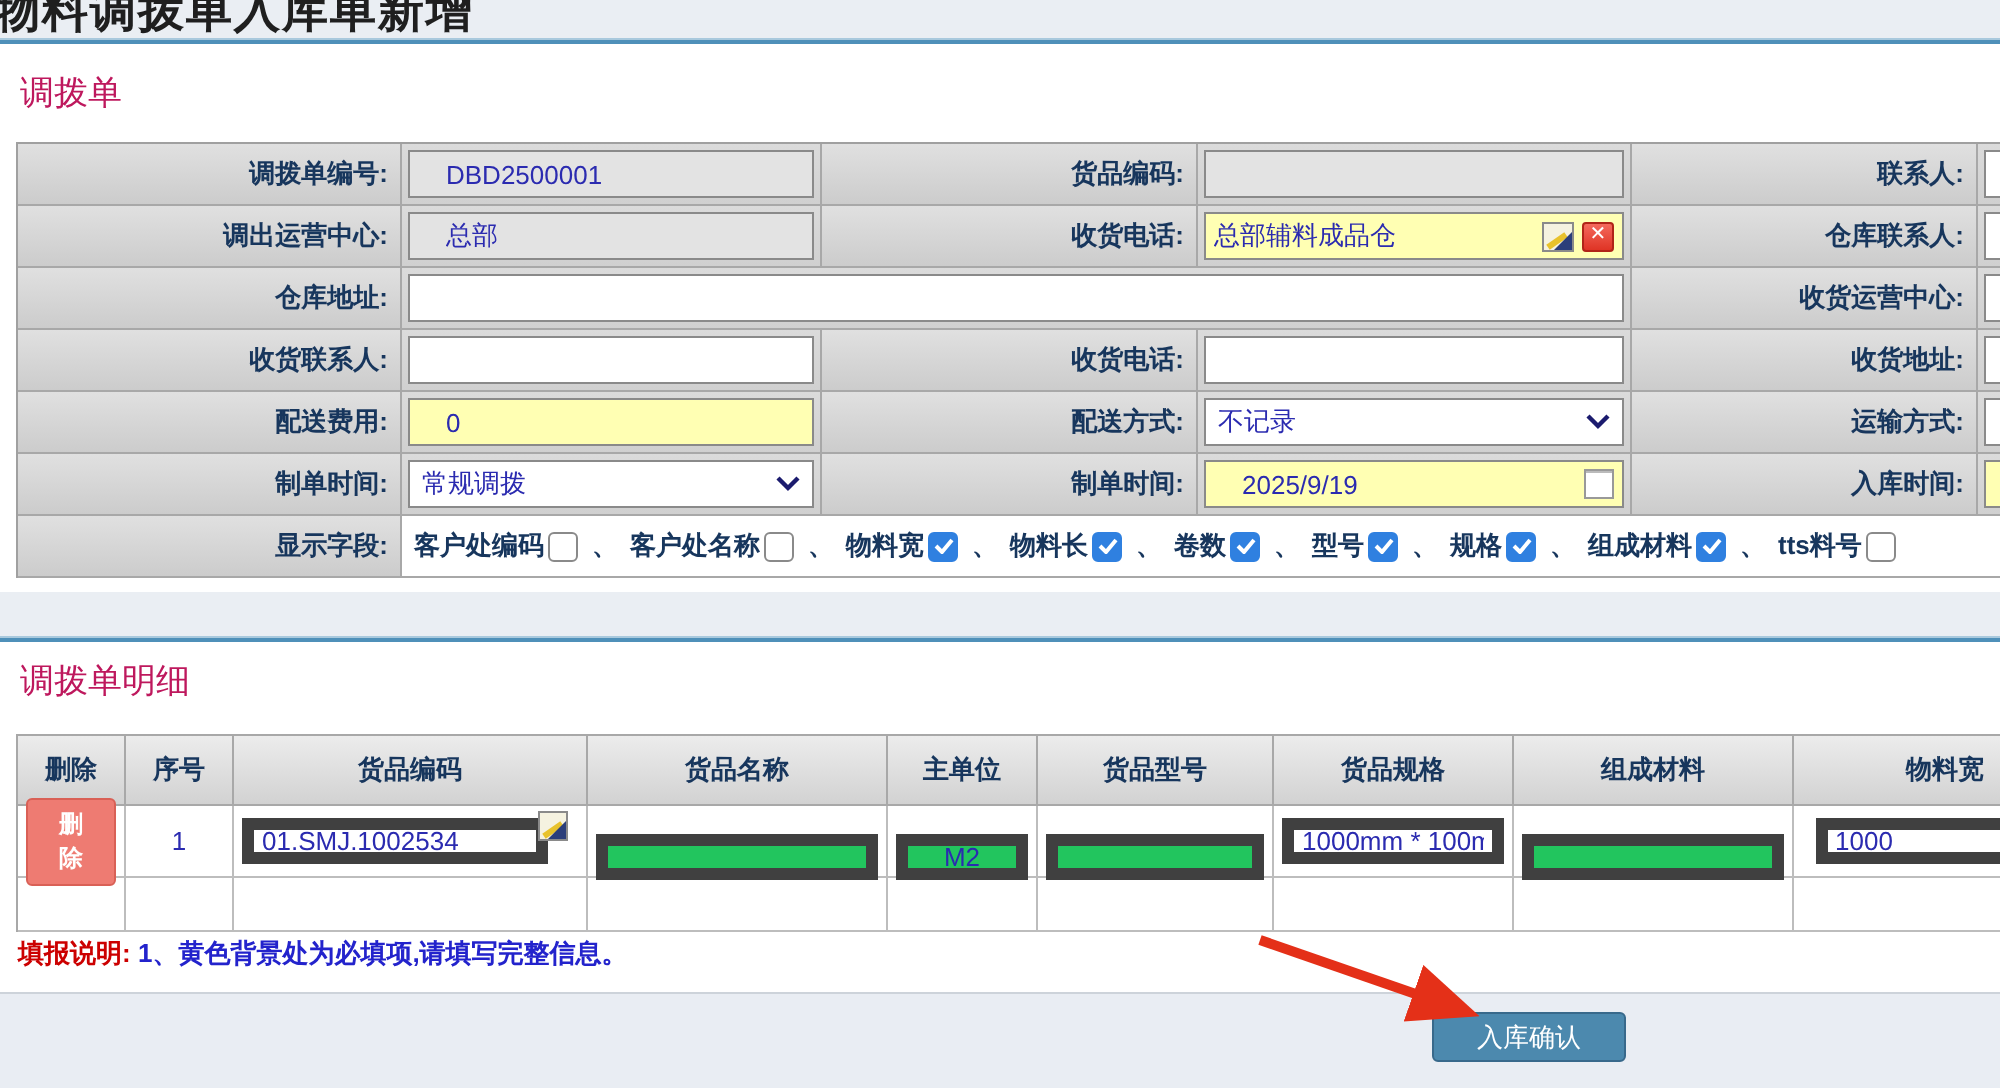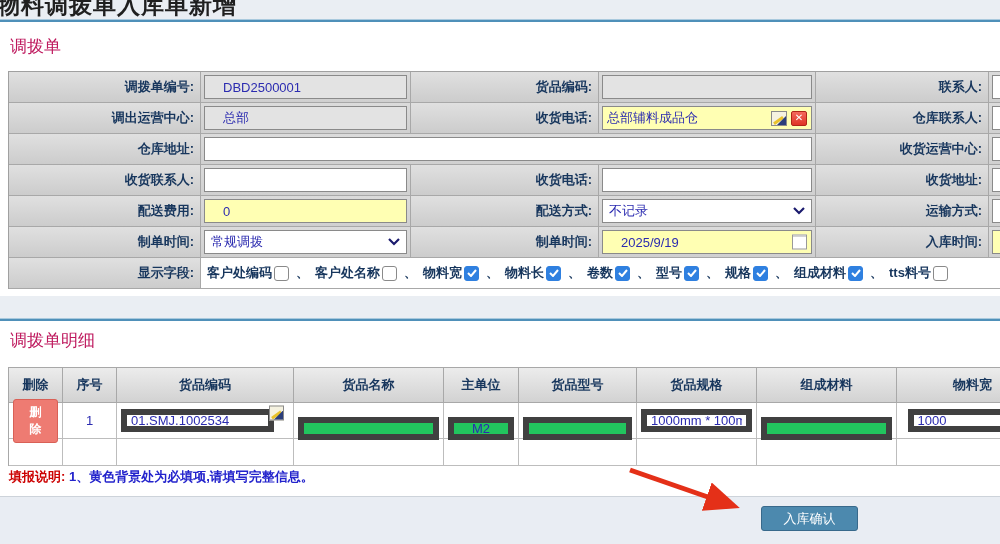--- a/index.html
+++ b/index.html
@@ -75,21 +75,21 @@
   .del-btn { background:#ee7b72; border:1px solid #d96056; border-radius:3px; color:#ffffff; font-weight:bold;
     font-size:12px; padding:4px 10px; cursor:pointer; font-family:inherit; }
   .unit-in { text-align:center; }
   .w130 { width:130px !important; flex:none; }
 
   .note { position:absolute; left:9px; top:468px; font-size:13px; font-weight:bold; white-space:nowrap; }
   .note .r { color:#cc0000; } .note .b { color:#2323cc; }
 
   
   .footer { position:absolute; left:0; top:496px; width:100%; height:48px; background:#e9edf3; border-top:1px solid #cdd3da; }
-  .confirm-btn { position:absolute; left:761px; top:506px; width:97px; height:25px; background:#4c89ae;
+  .confirm-btn { position:absolute; left:716px; top:506px; width:97px; height:25px; background:#4c89ae;
     border:1px solid #38698b; border-radius:3px; color:#ffffff; font-size:13px; font-family:inherit; cursor:pointer; }
   .arrow-svg { position:absolute; left:610px; top:458px; pointer-events:none; }
 
   
   .lookup-icon { width:16px; height:15px; border:1px solid #8a8a8a; background:#f5f2e0; position:relative; display:inline-block; overflow:hidden; }
   .lookup-icon .tri { position:absolute; right:-1px; bottom:-1px; width:0; height:0; border-left:11px solid transparent; border-bottom:11px solid #2b3e7a; }
   .lookup-icon .pen { position:absolute; left:1px; top:7px; width:11px; height:3px; background:#e8c22c; transform:rotate(-35deg); }
   .del-icon { width:16px; height:15px; border:1px solid #b02418; border-radius:2px; background:linear-gradient(180deg,#f4695c,#df3425);
     color:#ffffff; font-size:10px; font-weight:bold; display:inline-flex; align-items:center; justify-content:center; line-height:1; }
   .cal-icon { width:15px; height:15px; border:1px solid #999999; background:#ffffff; display:inline-flex; flex-direction:column; overflow:hidden; }

